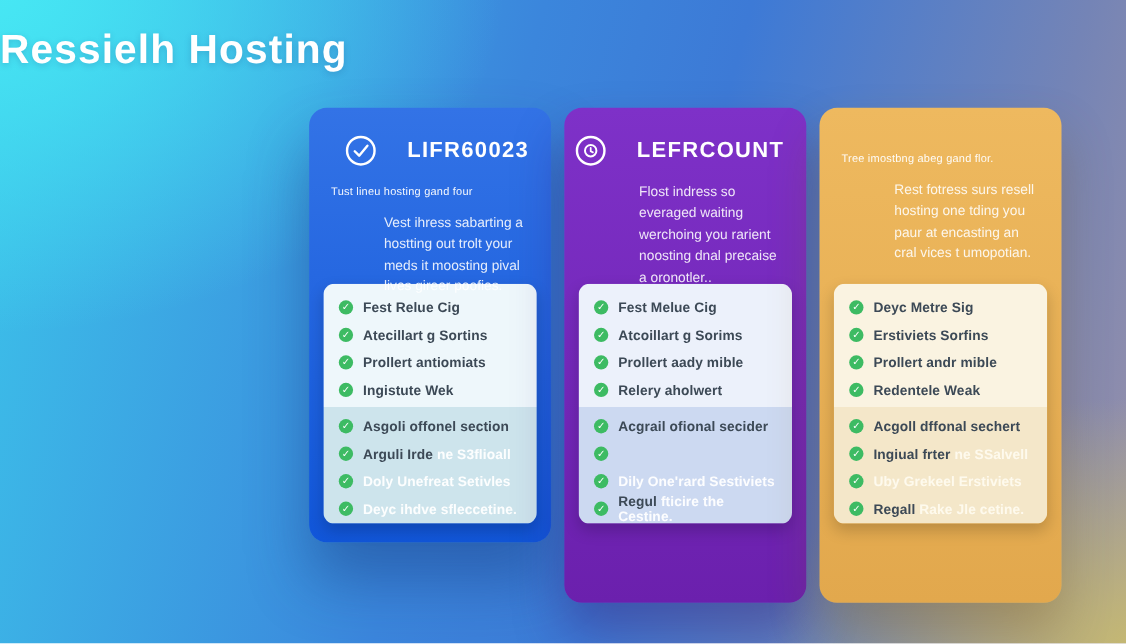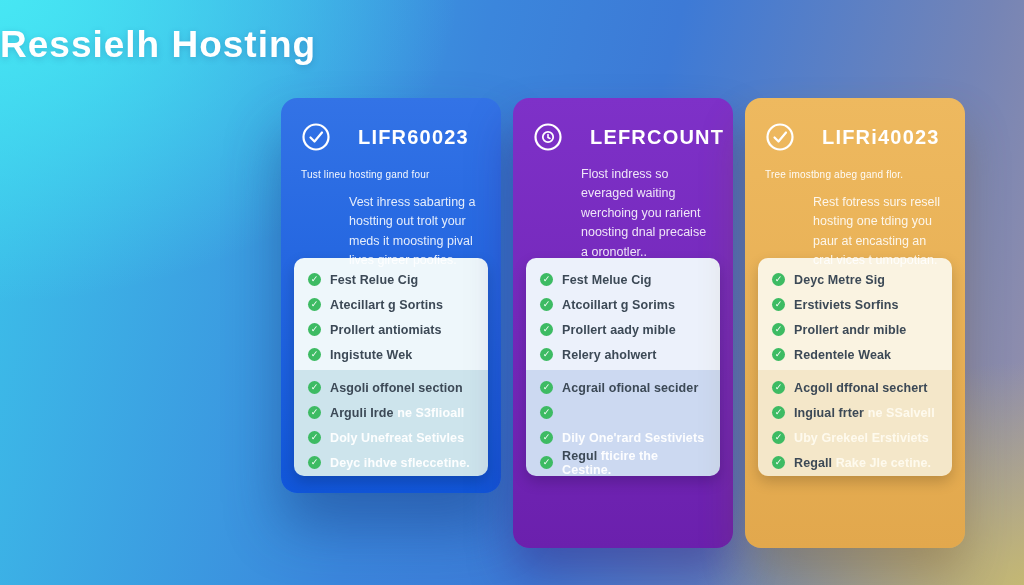--- a/index.html
+++ b/index.html
@@ -28,21 +28,21 @@
     width:220px;box-sizing:border-box;border-radius:16px;
     padding:0 13px;color:#fff;position:relative;
   }
   .card-1{height:395px;background:linear-gradient(180deg,#3373e6 0%,#1156d9 100%);
     box-shadow:0 34px 55px rgba(22,58,128,.45);}
   .card-2{height:450px;background:linear-gradient(180deg,#7e31c8 0%,#6b20ad 100%);
     box-shadow:0 26px 45px rgba(58,18,108,.38);}
   .card-3{height:450px;background:linear-gradient(180deg,#eeb95f 0%,#e2a84d 100%);
     box-shadow:0 26px 45px rgba(130,88,20,.32);}
   .card-header-area{height:160px;box-sizing:border-box;padding:24px 7px 0 7px;}
-  .title-row{display:flex;align-items:center;justify-content:flex-start;gap:27px;}
+  .title-row{display:flex;align-items:center;justify-content:flex-end;gap:27px;}
   .badge-icon{width:30px;height:30px;flex:0 0 auto;display:block;}
   .card-title{font-size:20px;font-weight:bold;letter-spacing:1.2px;white-space:nowrap;}
   .card-subtitle{margin-top:17px;font-size:10px;color:rgba(255,255,255,.95);letter-spacing:.2px;}
   .card-desc{margin-top:13px;font-size:12.5px;line-height:1.55;color:rgba(255,255,255,.88);margin-left:48px;}
   .panel{height:218px;border-radius:10px;overflow:hidden;
     box-shadow:0 6px 14px rgba(0,0,0,.18);}
   .panel-top{height:112px;box-sizing:border-box;padding-top:9px;}
   .panel-bottom{height:106px;box-sizing:border-box;padding-top:5px;}
   .card-1 .panel-top{background:#eef7fb;}
   .card-1 .panel-bottom{background:#cde4ec;}
@@ -165,27 +165,20 @@
         <div class="feature-row">
           <span class="check-badge">✓</span>
           <span><span class="t-dark">Regul </span><span class="t-light">fticire the Cestine.</span></span>
         </div>
       </div>
     </div>
   </div>
 
   <div class="card card-3">
     <div class="card-header-area">
-      <div class="title-row">
-        <svg class="badge-icon" viewBox="0 0 30 30">
-          <circle cx="15" cy="15" r="12.5" fill="none" stroke="#ffffff" stroke-width="2.2"></circle>
-          <path d="M9.5 15.5 L13.5 19.5 L21 10.5" fill="none" stroke="#ffffff" stroke-width="2.2" stroke-linecap="round" stroke-linejoin="round"></path>
-        </svg>
-        <span class="card-title">LIFRi40023</span>
-      </div>
       <div class="card-subtitle">Tree imostbng abeg gand flor.</div>
       <div class="card-desc">Rest fotress surs resell hosting one tding you paur at encasting an cral vices t umopotian.</div>
     </div>
     <div class="panel">
       <div class="panel-top">
         <div class="feature-row">
           <span class="check-badge">✓</span>
           <span>Deyc Metre Sig</span>
         </div>
         <div class="feature-row">

